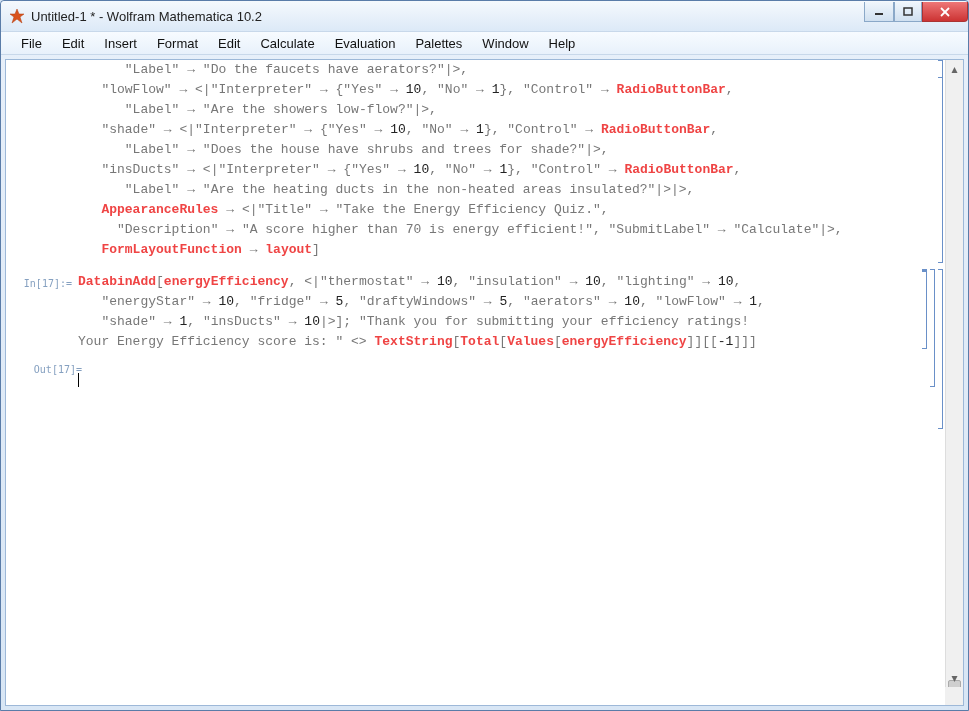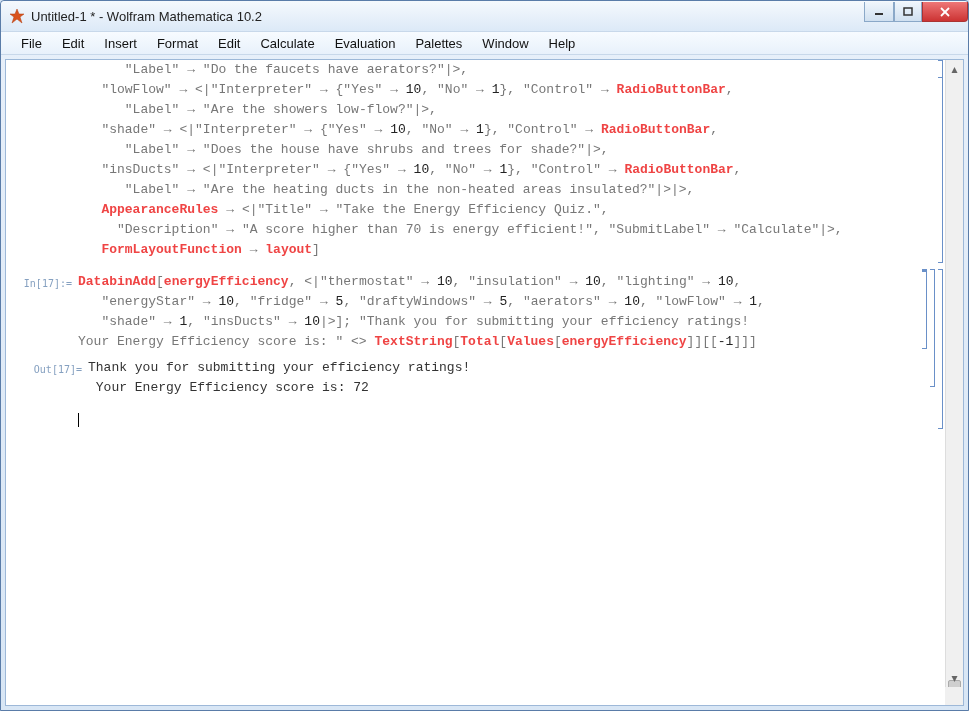--- a/index.html
+++ b/index.html
@@ -123,22 +123,20 @@
             <div class="br l3" style="top:0;height:80px;"></div>
           </div>
 <div class="code"><span class="kw">DatabinAdd</span><span class="op">[</span><span class="kw">energyEfficiency</span><span class="op">,</span> <span class="op">&lt;|</span><span class="str">"thermostat"</span> <span class="arrow">→</span> <span class="num">10</span><span class="op">,</span> <span class="str">"insulation"</span> <span class="arrow">→</span> <span class="num">10</span><span class="op">,</span> <span class="str">"lighting"</span> <span class="arrow">→</span> <span class="num">10</span><span class="op">,</span>
    <span class="str">"energyStar"</span> <span class="arrow">→</span> <span class="num">10</span><span class="op">,</span> <span class="str">"fridge"</span> <span class="arrow">→</span> <span class="num">5</span><span class="op">,</span> <span class="str">"draftyWindows"</span> <span class="arrow">→</span> <span class="num">5</span><span class="op">,</span> <span class="str">"aerators"</span> <span class="arrow">→</span> <span class="num">10</span><span class="op">,</span> <span class="str">"lowFlow"</span> <span class="arrow">→</span> <span class="num">1</span><span class="op">,</span>
    <span class="str">"shade"</span> <span class="arrow">→</span> <span class="num">1</span><span class="op">,</span> <span class="str">"insDucts"</span> <span class="arrow">→</span> <span class="num">10</span><span class="op">|&gt;];</span> <span class="str">"Thank you for submitting your efficiency ratings!</span>
 <span class="str">Your Energy Efficiency score is: "</span> <span class="op">&lt;&gt;</span> <span class="kw">TextString</span><span class="op">[</span><span class="kw">Total</span><span class="op">[</span><span class="kw">Values</span><span class="op">[</span><span class="kw">energyEfficiency</span><span class="op">]][[</span><span class="num">-1</span><span class="op">]]]</span></div>
       </div>
 
       <div class="cell out">
         <div class="lbl">Out[17]=</div>
-<div class="code" style="color:#333;"><span>Thank you for submitting your efficiency ratings!</span>
-<span> Your Energy Efficiency score is: 72</span></div>
       </div>
 
       <div class="cell-spacer"></div>
 
       <div class="cursor-line">
         <div class="bracket-group">
             <div class="br l1" style="height:18px;"></div>
           </div>
         <span class="cursor"></span>
       </div>

